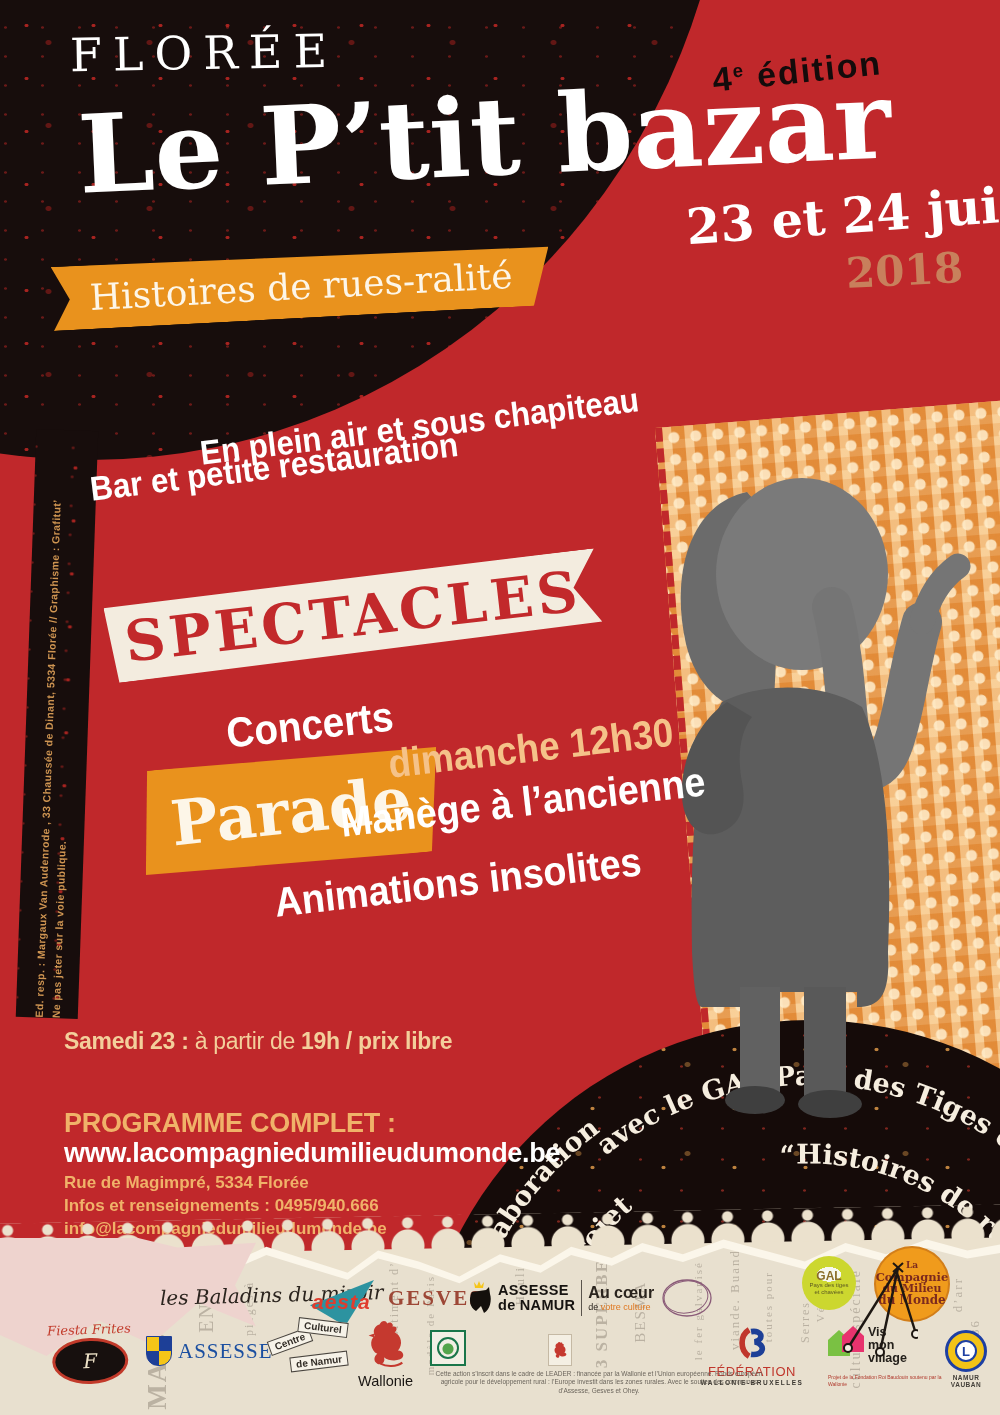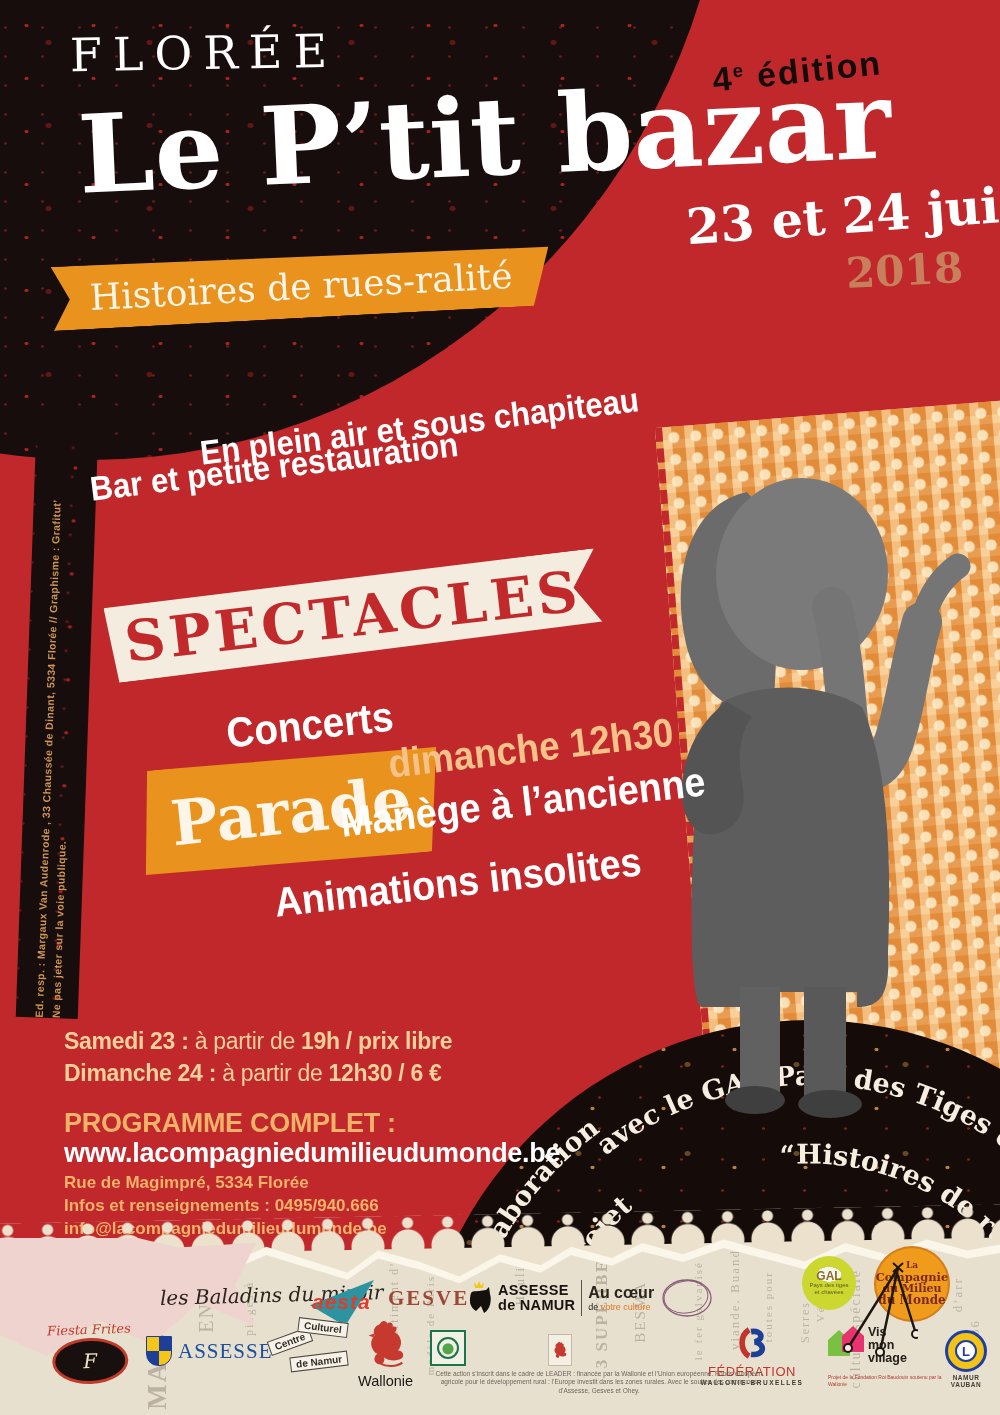--- a/index.html
+++ b/index.html
@@ -260,21 +260,20 @@
       <path id="arc4" d="M 360 146 A 252 252 0 0 1 643 351" fill="none"></path>
     </defs>
     <text><textPath href="#arc1" startOffset="18">Edition réalisée en collaboration</textPath></text>
     <text><textPath href="#arc2" startOffset="10">avec le GAL Pays des Tiges et Chavées</textPath></text>
     <text><textPath href="#arc3" startOffset="28">dans le cadre du projet</textPath></text>
     <text><textPath href="#arc4" startOffset="6">“Histoires de rues-ralité”</textPath></text>
   </svg>
 
   <div class="sched">
     <div><b>Samedi 23 :</b> <span>à partir de</span> <b>19h / prix libre</b></div>
-    <div><b>Dimanche 24 :</b> <span>à partir de</span> <b>12h30 / 6 €</b></div>
   </div>
   <div class="prog-label">PROGRAMME COMPLET :</div>
   <div class="website">www.lacompagniedumilieudumonde.be</div>
   <div class="contact">
     <div>Rue de Magimpré, 5334 Florée</div>
     <div>Infos et renseignements : 0495/940.666</div>
     <div>info@lacompagniedumilieudumonde.be</div>
   </div>
 
   <div class="lace"></div>

